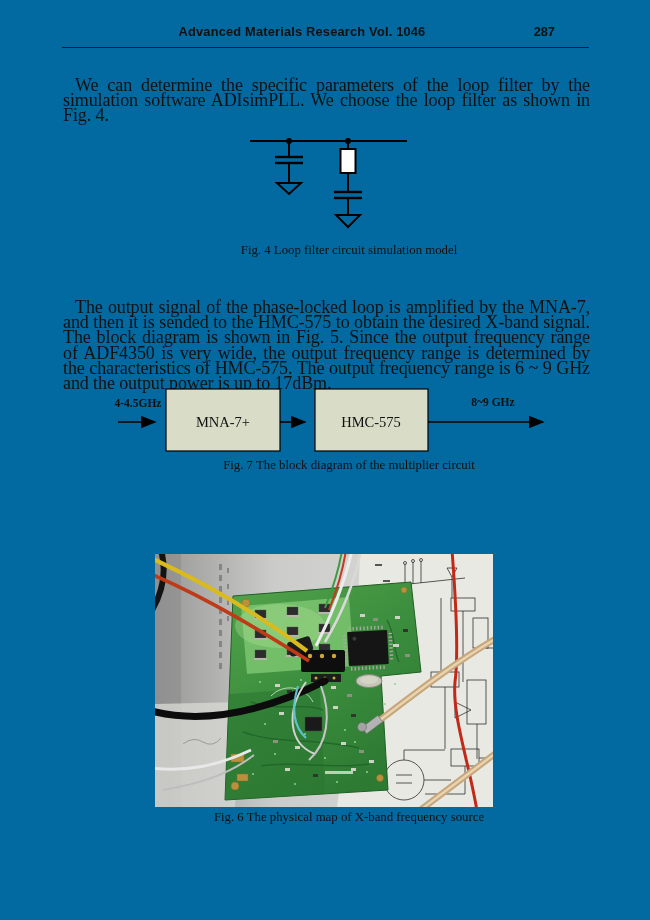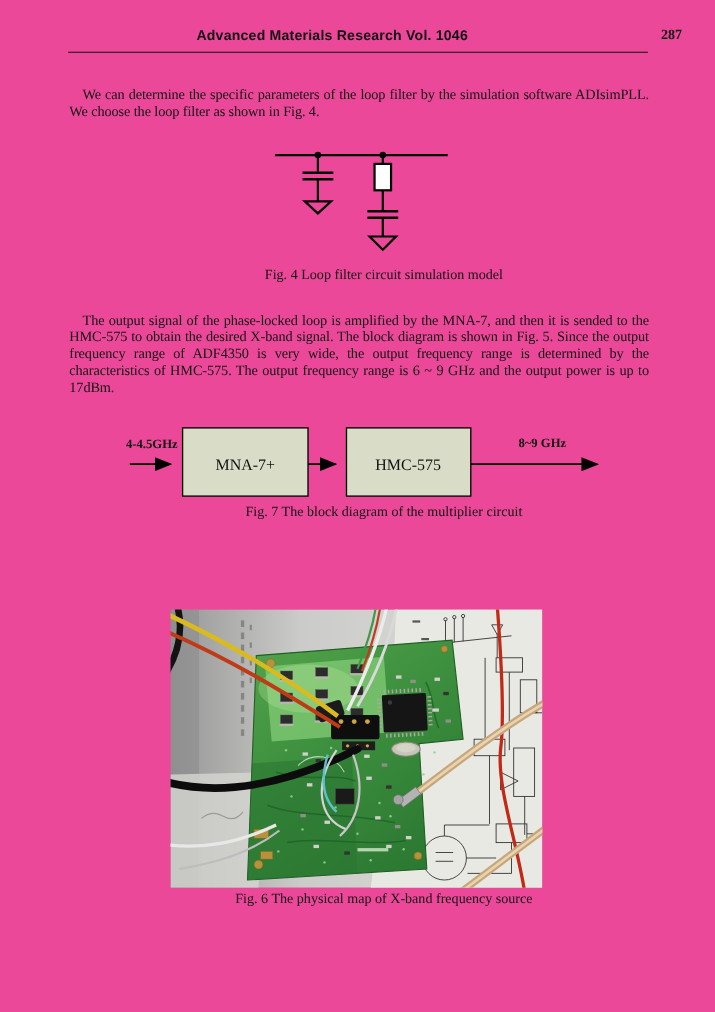--- a/index.html
+++ b/index.html
@@ -1,29 +1,29 @@
 <!DOCTYPE html>
 <html><head>
 <meta charset="utf-8">
 <style>
   html,body { margin:0; padding:0; background:#ffffff; }
-  .page { position:relative; width:650px; height:920px; background:#ec4899;
+  .page { position:relative; width:650px; height:920px; background:#0369a1;
           font-family:"Liberation Serif", serif; color:#111; overflow:hidden; }
 
   .journal-title { position:absolute; top:24px; left:0; width:604px; text-align:center;
           font-family:"Liberation Sans", sans-serif; font-weight:bold; font-size:12.8px;
           letter-spacing:0.2px; }
-  .page-number { position:absolute; top:24px; left:587px; width:33px; text-align:right;
-          font-family:Liberation Serif, serif; font-weight:bold; font-size:12.8px; }
+  .page-number { position:absolute; top:24px; left:522px; width:33px; text-align:right;
+          font-family:Liberation Sans, sans-serif; font-weight:bold; font-size:12.8px; }
   .rule { position:absolute; top:47px; left:62px; width:527px; border-top:1.8px solid #181818; }
 
-  .body { position:absolute; left:63px; width:527px; margin:0; font-size:13px;
+  .body { position:absolute; left:63px; width:527px; margin:0; font-size:18px;
           line-height:15.2px; text-align:justify; text-indent:12px; letter-spacing:-0.1px; }
   .para1 { top:78px; }
-  .para2 { top:283px; }
+  .para2 { top:300px; }
   .intro { top:516px; text-indent:9px; text-align:left; }
   .para3 { top:849px; text-align:left; }
 
   .caption { position:absolute; left:0; width:650px; text-align:center; font-size:12.8px;padding-left:24px; }
   .cap4 { top:243px; }
   .cap5 { top:458px; }
   .cap6 { top:810px; }
 
   .heading { position:absolute; top:493px; left:63px; margin:0; font-size:12.9px;
           font-weight:bold; font-family:"Liberation Serif", serif; }

